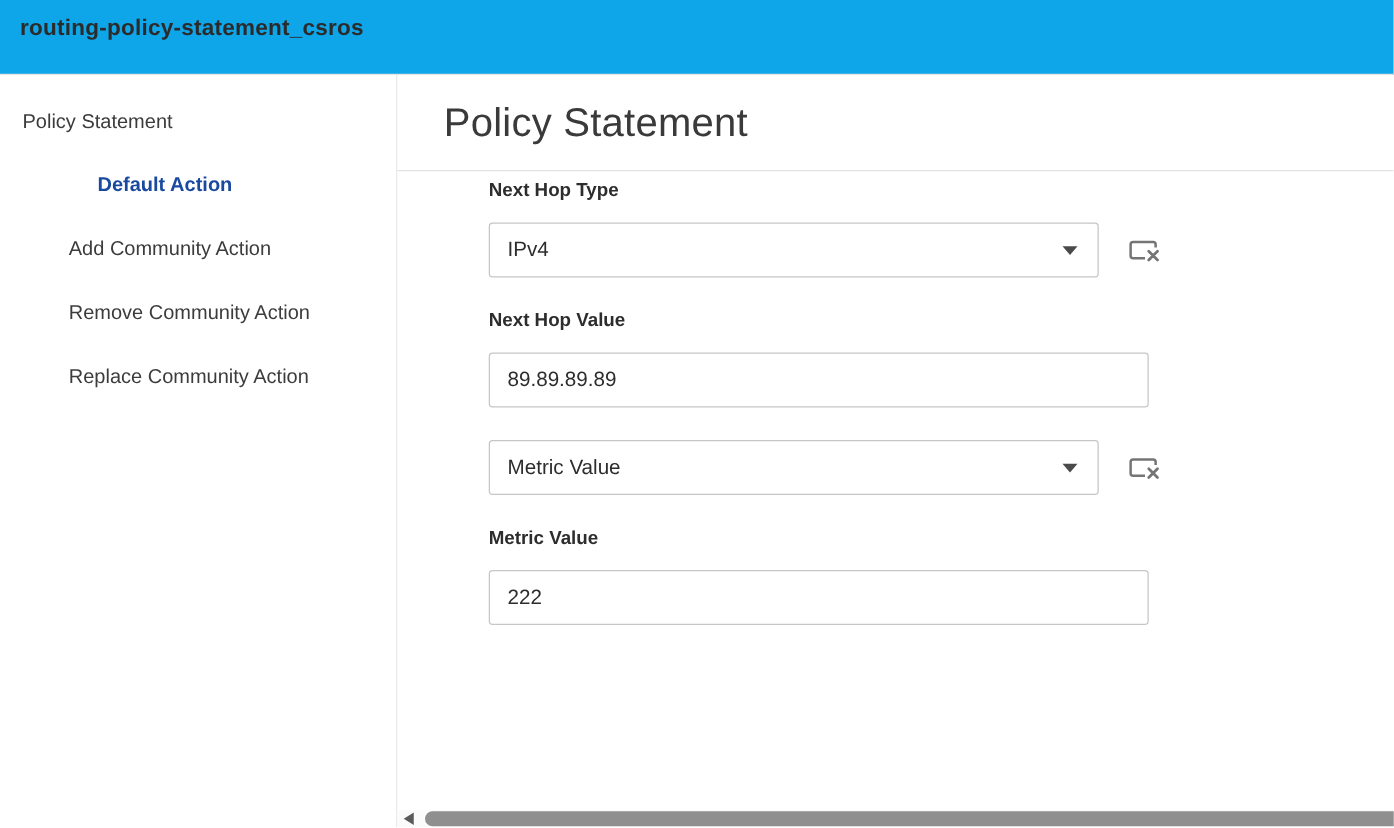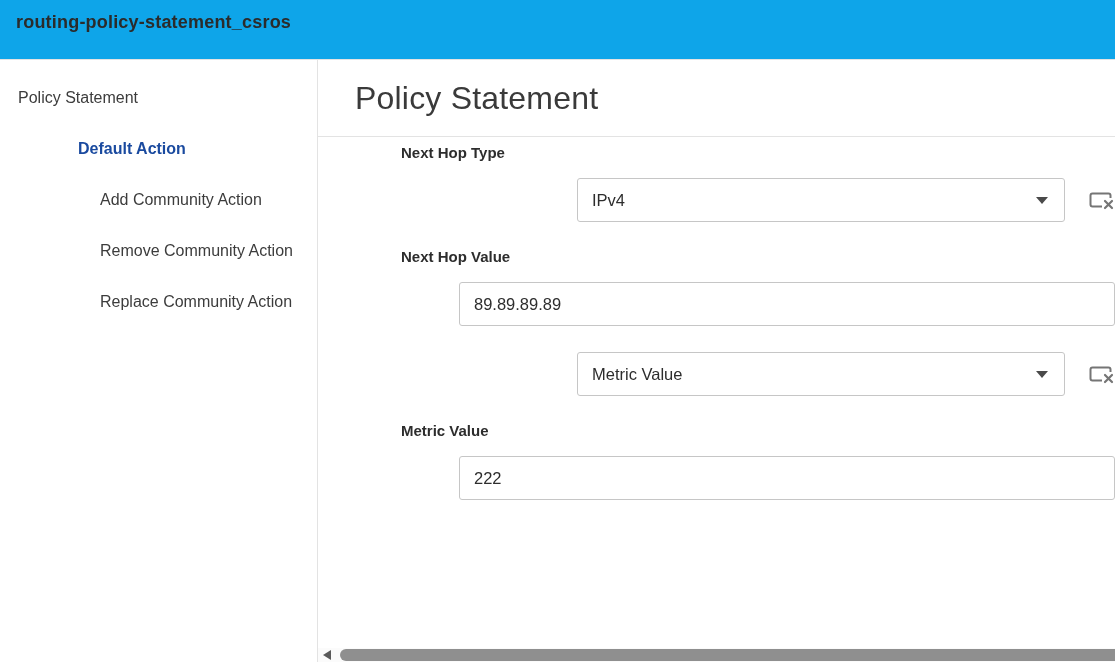--- a/index.html
+++ b/index.html
@@ -13,47 +13,47 @@
   .titlebar h1 { font-size:18px; font-weight:700; color:#2b2b2b; letter-spacing:.2px; }
 
   
   .layout { display:flex; height:602px; }
 
   
   .sidebar { width:318px; flex:none; border-right:1px solid #e3e3e3; padding-top:28px; background:#fff; }
   .nav-item { font-size:16px; color:#3c3c3c; line-height:20px; margin-bottom:31px; cursor:pointer; white-space:nowrap; }
   .nav-item.lvl0 { padding-left:18px; }
   .nav-item.lvl1 { padding-left:42px; }
-  .nav-item.lvl2 { padding-left:100px; }
+  .nav-item.lvl2 { padding-left:55px; }
   .nav-item.selected { color:#1a4a9f; font-weight:700;margin-left:36px; }
 
   
   .panel { flex:1; position:relative; background:#fff; }
   .panel-header { height:77px; border-bottom:1px solid #e3e3e3; padding:20px 0 0 37px; }
   .panel-header h2 { font-size:32px; font-weight:300; color:#3a3a3a; letter-spacing:.2px; }
 
   .form { padding:7px 0 0 73px; }
-  .group { margin-bottom:26px;margin-left:10px; }
+  .group { margin-bottom:26px; }
   .flabel { display:block; font-size:15px; font-weight:700; color:#2d2d2d; margin-bottom:17px; }
-  .frow { display:flex; align-items:center;justify-content:flex-end; }
+  .frow { display:flex; align-items:center; }
 
   .combobox {
     position:relative; width:488px; height:44px;
     border:1px solid #c6c6c6; border-radius:3px; background:#fff;
     display:flex; align-items:center; padding:0 40px 0 14px;
     font-size:16.5px; color:#2d2d2d; cursor:pointer;
   }
   .combobox .arrow {
     position:absolute; right:16px; top:50%; margin-top:-3px;
     width:0; height:0;
     border-left:6px solid transparent; border-right:6px solid transparent;
     border-top:7px solid #4a4a4a;
   }
   .textinput {
-    width:656px; height:44px;
+    width:528px; height:44px;
     border:1px solid #c6c6c6; border-radius:3px; background:#fff;
     padding:0 14px; font-size:16.5px; color:#2d2d2d;
     font-family:"Liberation Sans", sans-serif; outline:none;
   }
   .clearbtn { margin-left:24px; width:26px; height:22px; background:none; border:none; padding:0; cursor:pointer; display:block; }
 
   
   .hscroll { position:absolute; left:0; right:0; bottom:0; height:14px; background:#fbfbfb; }
   .hscroll .arrow-left {
     position:absolute; left:5px; top:2px; width:0; height:0;

